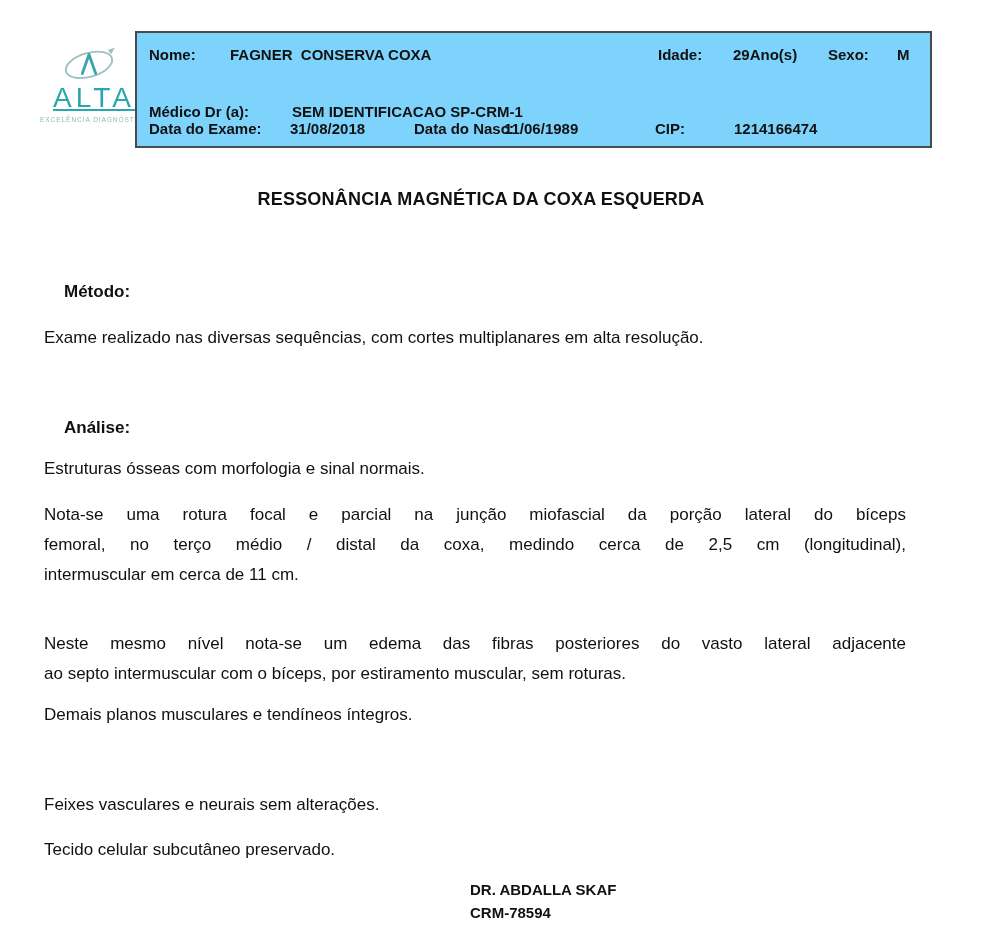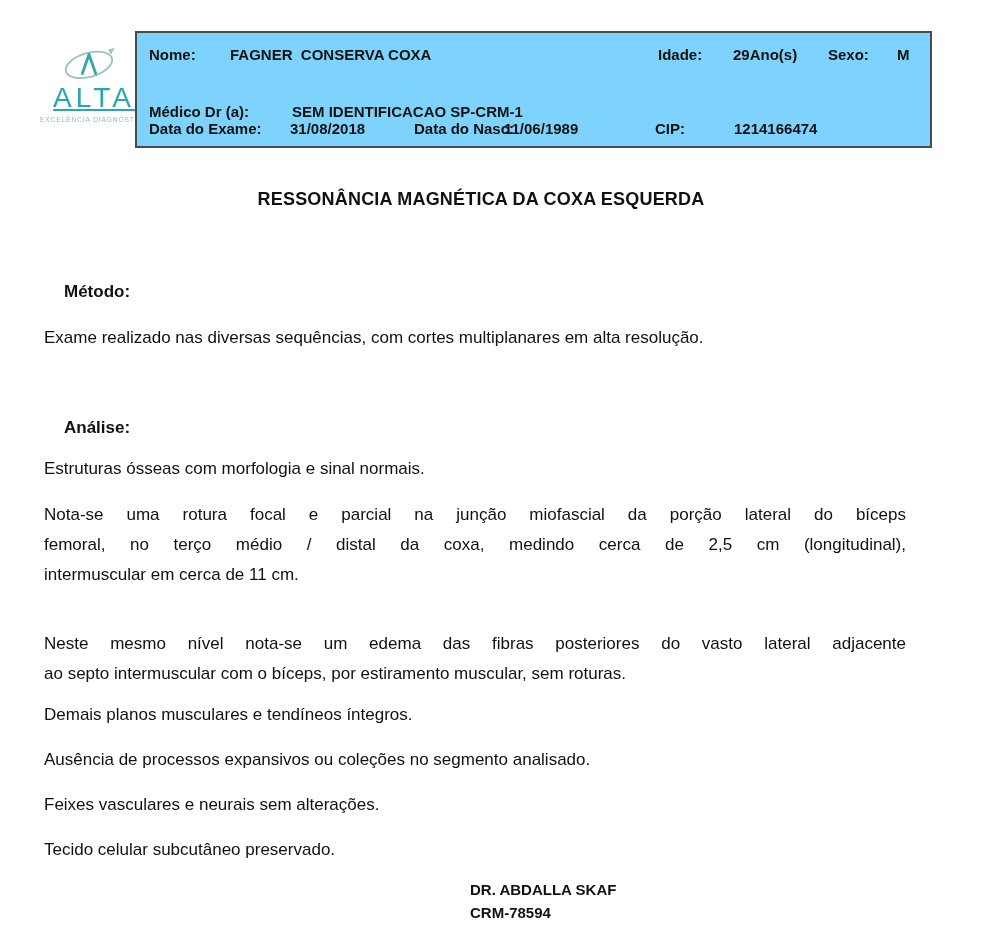--- a/index.html
+++ b/index.html
@@ -119,21 +119,20 @@
     <div class="line jl">femoral, no terço médio / distal da coxa, medindo cerca de 2,5 cm (longitudinal),</div>
     <div class="line">intermuscular em cerca de 11 cm.</div>
   </div>
 
   <div class="para p2">
     <div class="line jl">Neste mesmo nível nota-se um edema das fibras posteriores do vasto lateral adjacente</div>
     <div class="line">ao septo intermuscular com o bíceps, por estiramento muscular, sem roturas.</div>
   </div>
 
   <div class="para p3">Demais planos musculares e tendíneos íntegros.</div>
-  <div class="para p4">Ausência de processos expansivos ou coleções no segmento analisado.</div>
   <div class="para p5">Feixes vasculares e neurais sem alterações.</div>
   <div class="para p6">Tecido celular subcutâneo preservado.</div>
 
   <div class="signature">
     <div>DR. ABDALLA SKAF</div>
     <div>CRM-78594</div>
   </div>
 
 </div>
 

